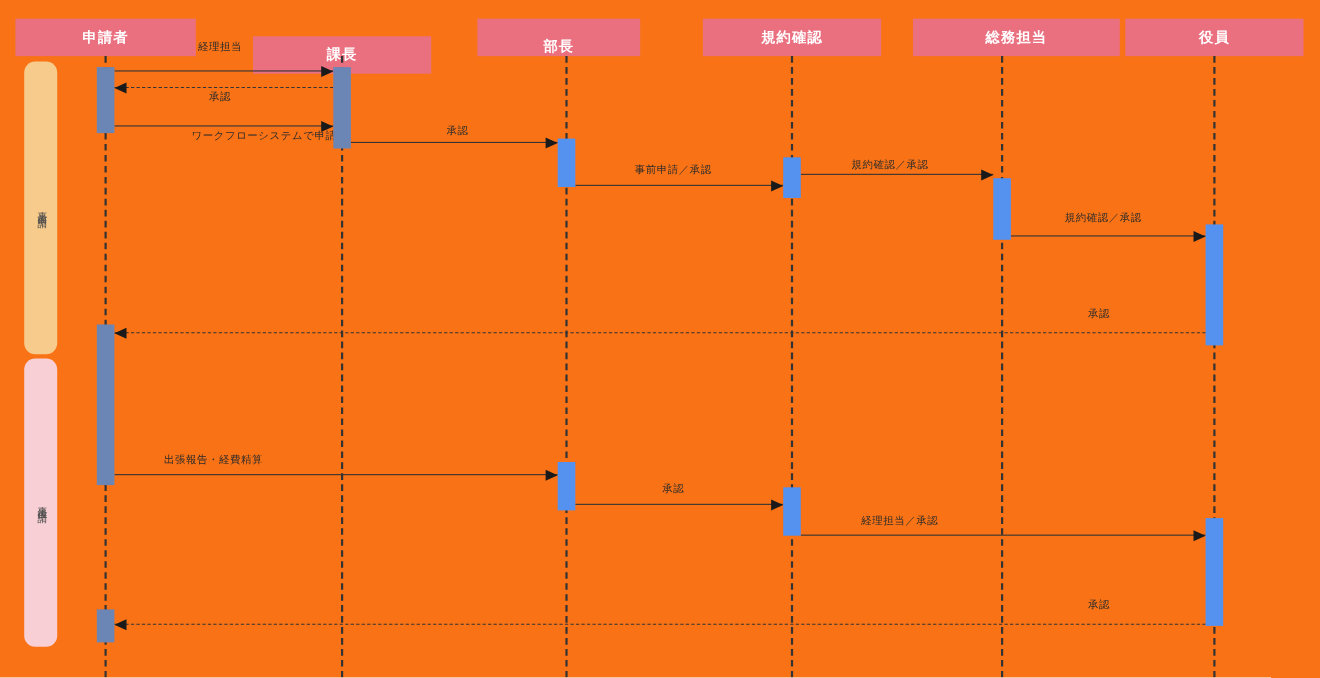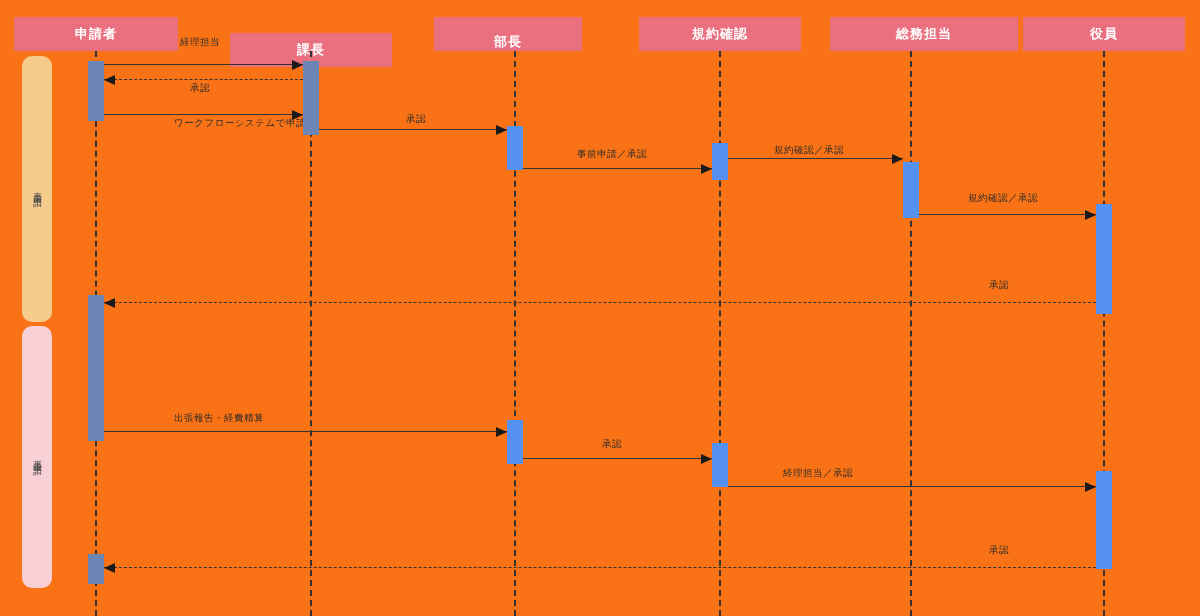--- a/index.html
+++ b/index.html
@@ -159,21 +159,21 @@
       <div class="arrowhead right" style="top: 154px; left: 892px; border-left-color: rgb(26, 26, 26);"></div>
       <div class="msg-label" style="left: 809px; top: 144px;">規約確認／承認</div>
       <div class="msg" style="left: 919px; top: 214px; width: 177px; border-top-color: rgb(51, 51, 51);"></div>
       <div class="arrowhead right" style="top: 210px; left: 1085px; border-left-color: rgb(26, 26, 26);"></div>
       <div class="msg-label" style="left: 1003px; top: 192px;">規約確認／承認</div>
       <div class="msg dashed" style="left: 104px; top: 302px; width: 992px; border-top-color: rgb(51, 51, 51);"></div>
       <div class="arrowhead left" style="top: 298px; left: 104px; border-right-color: rgb(26, 26, 26);"></div>
       <div class="msg-label" style="left: 999px; top: 279px;">承認</div>
       <div class="msg" style="left: 104px; top: 431px; width: 403px; border-top-color: rgb(51, 51, 51);"></div>
       <div class="arrowhead right" style="top: 427px; left: 496px; border-left-color: rgb(26, 26, 26);"></div>
-      <div class="msg-label" style="left: 219px; top: 412px;">出張報告・経費精算</div>
+      <div class="msg-label" style="left: 194px; top: 412px;">出張報告・経費精算</div>
       <div class="msg" style="left: 523px; top: 458px; width: 189px; border-top-color: rgb(51, 51, 51);"></div>
       <div class="arrowhead right" style="top: 454px; left: 701px; border-left-color: rgb(26, 26, 26);"></div>
       <div class="msg-label" style="left: 612px; top: 438px;">承認</div>
       <div class="msg" style="left: 728px; top: 486px; width: 368px; border-top-color: rgb(51, 51, 51);"></div>
       <div class="arrowhead right" style="top: 482px; left: 1085px; border-left-color: rgb(26, 26, 26);"></div>
       <div class="msg-label" style="left: 818px; top: 467px;">経理担当／承認</div>
       <div class="msg dashed" style="left: 104px; top: 567px; width: 992px; border-top-color: rgb(51, 51, 51);"></div>
       <div class="arrowhead left" style="top: 563px; left: 104px; border-right-color: rgb(26, 26, 26);"></div>
       <div class="msg-label" style="left: 999px; top: 544px;">承認</div>
     </div>

